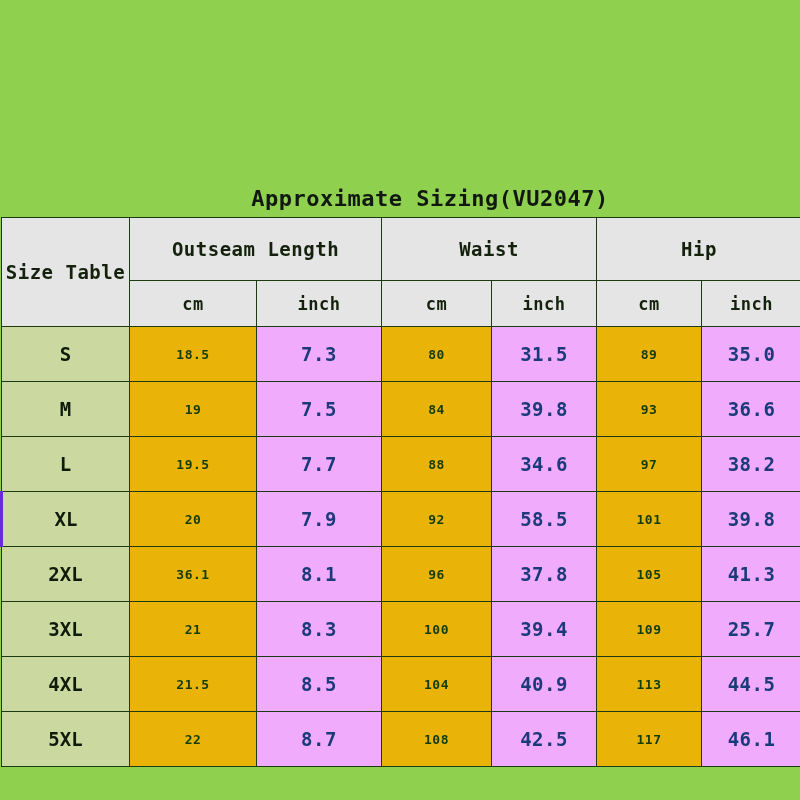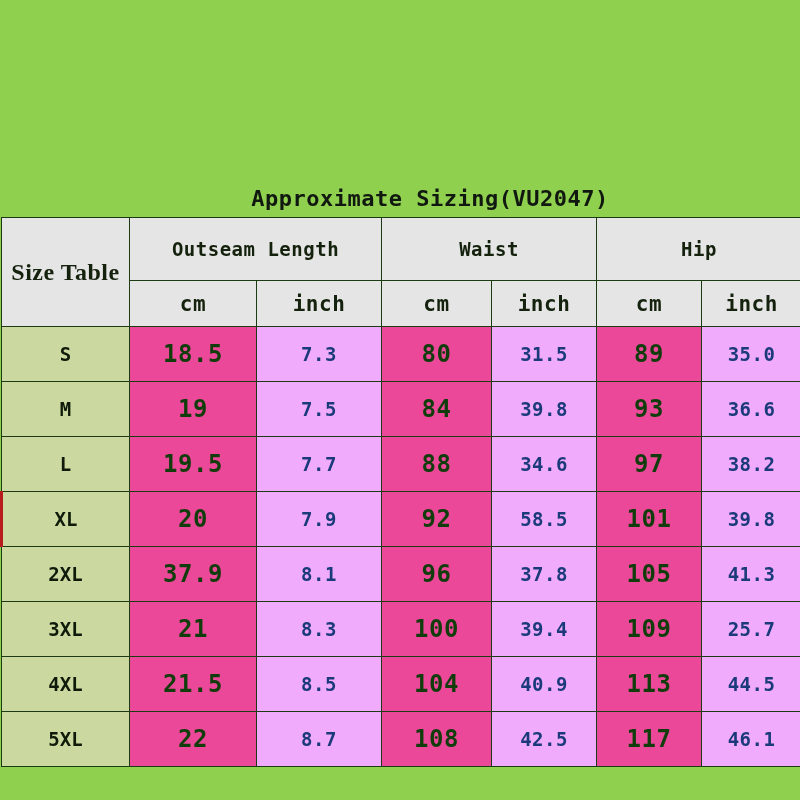--- a/index.html
+++ b/index.html
@@ -71,64 +71,63 @@
   
   th.hcell {
     background: #e5e5e5;
     color: #14210c;
     font-size: 19px;
     letter-spacing: 0.5px;
   }
 
   th.size-head {
     height: 107px;
-    font-size: 24px;
+    font-size: 19px;
     text-align: center;
-    font-family: Liberation Serif, serif;
   }
 
   th.group-head {
     height: 62px;
     text-align: left;
     padding-left: 42px;
     font-size: 19px;
   }
 
   th.unit-head {
     height: 45px;
-    font-size: 21px;
+    font-size: 17px;
   }
 
   
   td.size-cell {
     background: #CBD9A0;
     color: #101a0a;
     height: 54px;
     font-size: 19px;
   }
 
   td.cm-cell {
-    background: #ec4899;
+    background: #eab308;
     color: #113d0c;
     height: 54px;
-    font-size: 24px;
+    font-size: 13px;
     letter-spacing: 0.5px;
   }
 
   td.inch-cell {
     background: #f0abfc;
     color: #1a3a7a;
     height: 54px;
     font-size: 19px;
     letter-spacing: 0.5px;
   }
 
   
   tr.row-highlight td.size-cell {
-    border-left: 3px solid #b91c1c;
+    border-left: 3px solid #6d28d9;
   }
 
   
   col.c-size  { width: 128px; }
   col.c-oc    { width: 127px; }
   col.c-oi    { width: 125px; }
   col.c-wc    { width: 110px; }
   col.c-wi    { width: 105px; }
   col.c-hc    { width: 105px; }
   col.c-hi    { width: 100px; }
@@ -204,21 +203,21 @@
           <td class="cm-cell">20</td>
           <td class="inch-cell">7.9</td>
           <td class="cm-cell">92</td>
           <td class="inch-cell">58.5</td>
           <td class="cm-cell">101</td>
           <td class="inch-cell">39.8</td>
         </tr>
 
         <tr>
           <td class="size-cell">2XL</td>
-          <td class="cm-cell">37.9</td>
+          <td class="cm-cell">36.1</td>
           <td class="inch-cell">8.1</td>
           <td class="cm-cell">96</td>
           <td class="inch-cell">37.8</td>
           <td class="cm-cell">105</td>
           <td class="inch-cell">41.3</td>
         </tr>
 
         <tr>
           <td class="size-cell">3XL</td>
           <td class="cm-cell">21</td>

